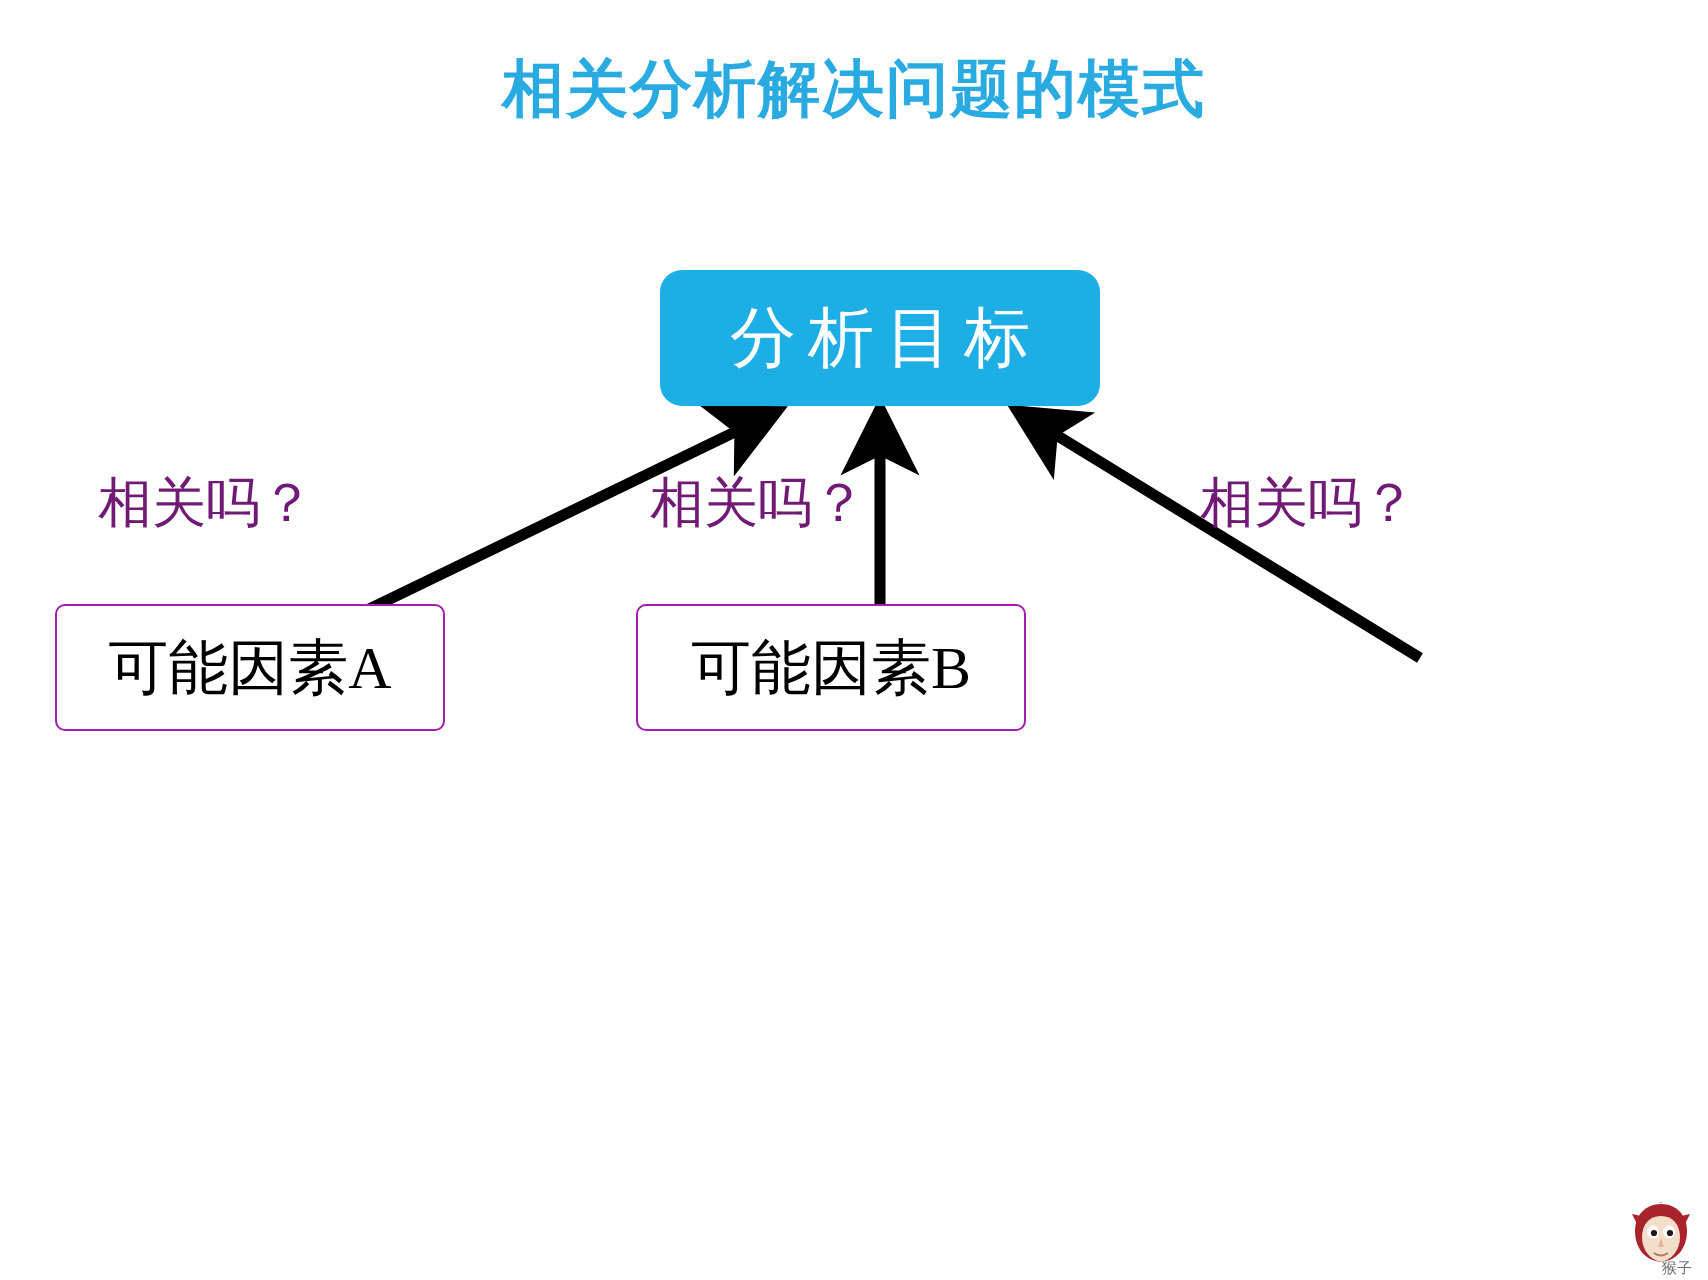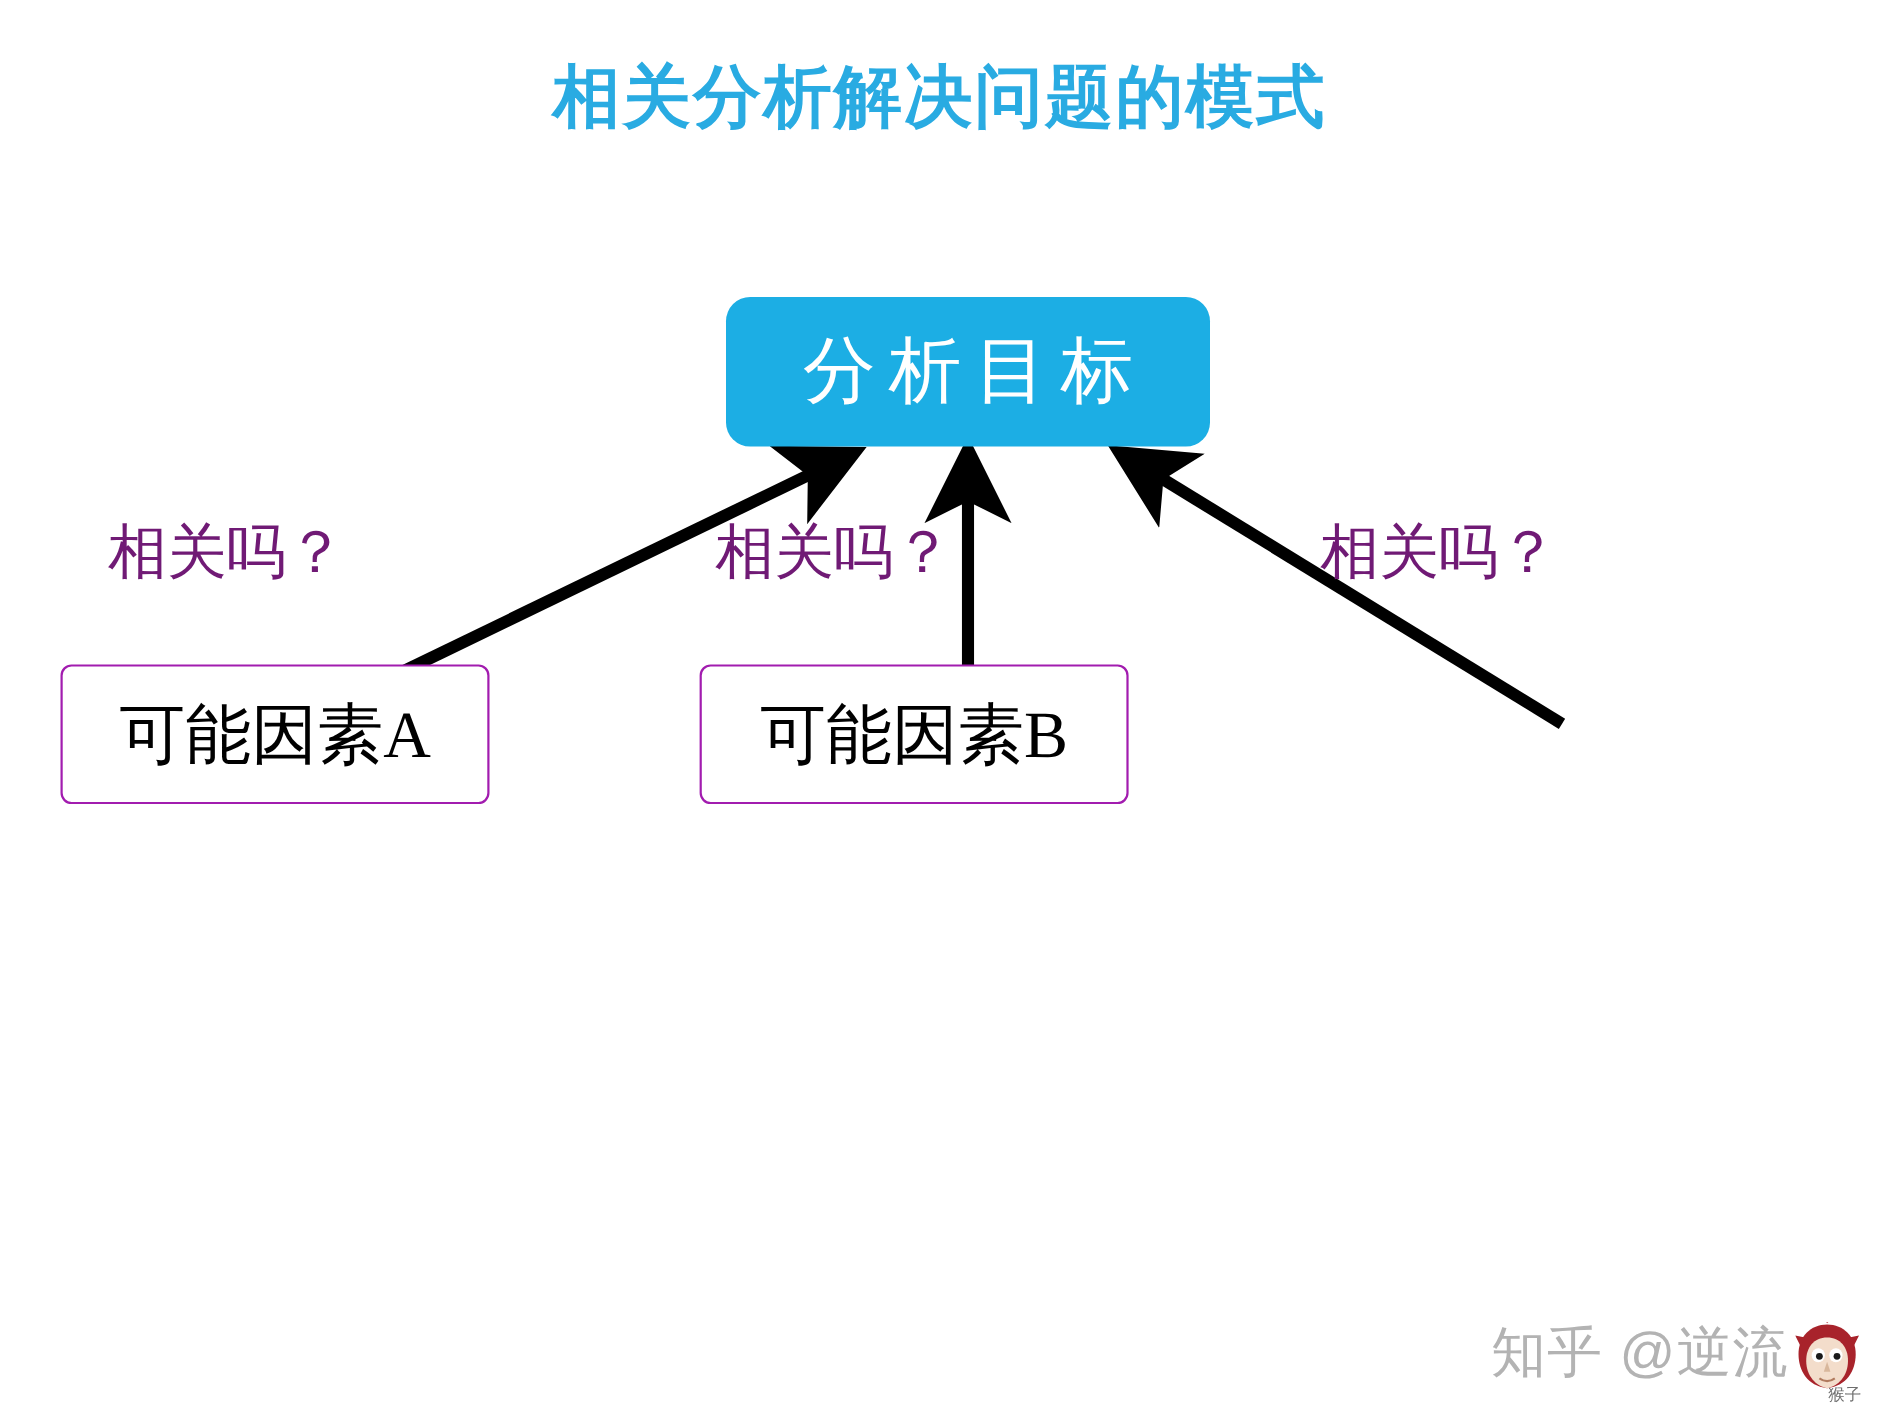--- a/index.html
+++ b/index.html
@@ -170,21 +170,20 @@
   <div class="q-label" id="q-label-2">相关吗？</div>
 
   <div class="factor-box" id="factor-box-0">
     <span class="factor-label">可能因素A</span>
   </div>
   <div class="factor-box" id="factor-box-1">
     <span class="factor-label">可能因素B</span>
   </div>
 
   <div id="watermark">
-    <span class="wm-text">知乎 @逆流</span>
     <span class="wm-avatar">
       <svg width="58" height="62" viewBox="0 0 58 62">
 
         <path d="M29 2 C44 2 55 13 55 29 C55 44 47 58 29 60 C11 58 3 44 3 29 C3 13 14 2 29 2 Z" fill="#A8232B"></path>
 
         <path d="M5 22 L0 12 L9 14 Z M53 22 L58 12 L49 14 Z M29 1 L24 -6 L35 -5 Z" fill="#A8232B"></path>
 
         <path d="M29 14 C41 14 48 23 48 35 C48 49 39 58 29 60 C19 58 10 49 10 35 C10 23 17 14 29 14 Z" fill="#F3DDCB"></path>
 
         <ellipse cx="21" cy="30" rx="6" ry="6.4" fill="#ffffff"></ellipse>

